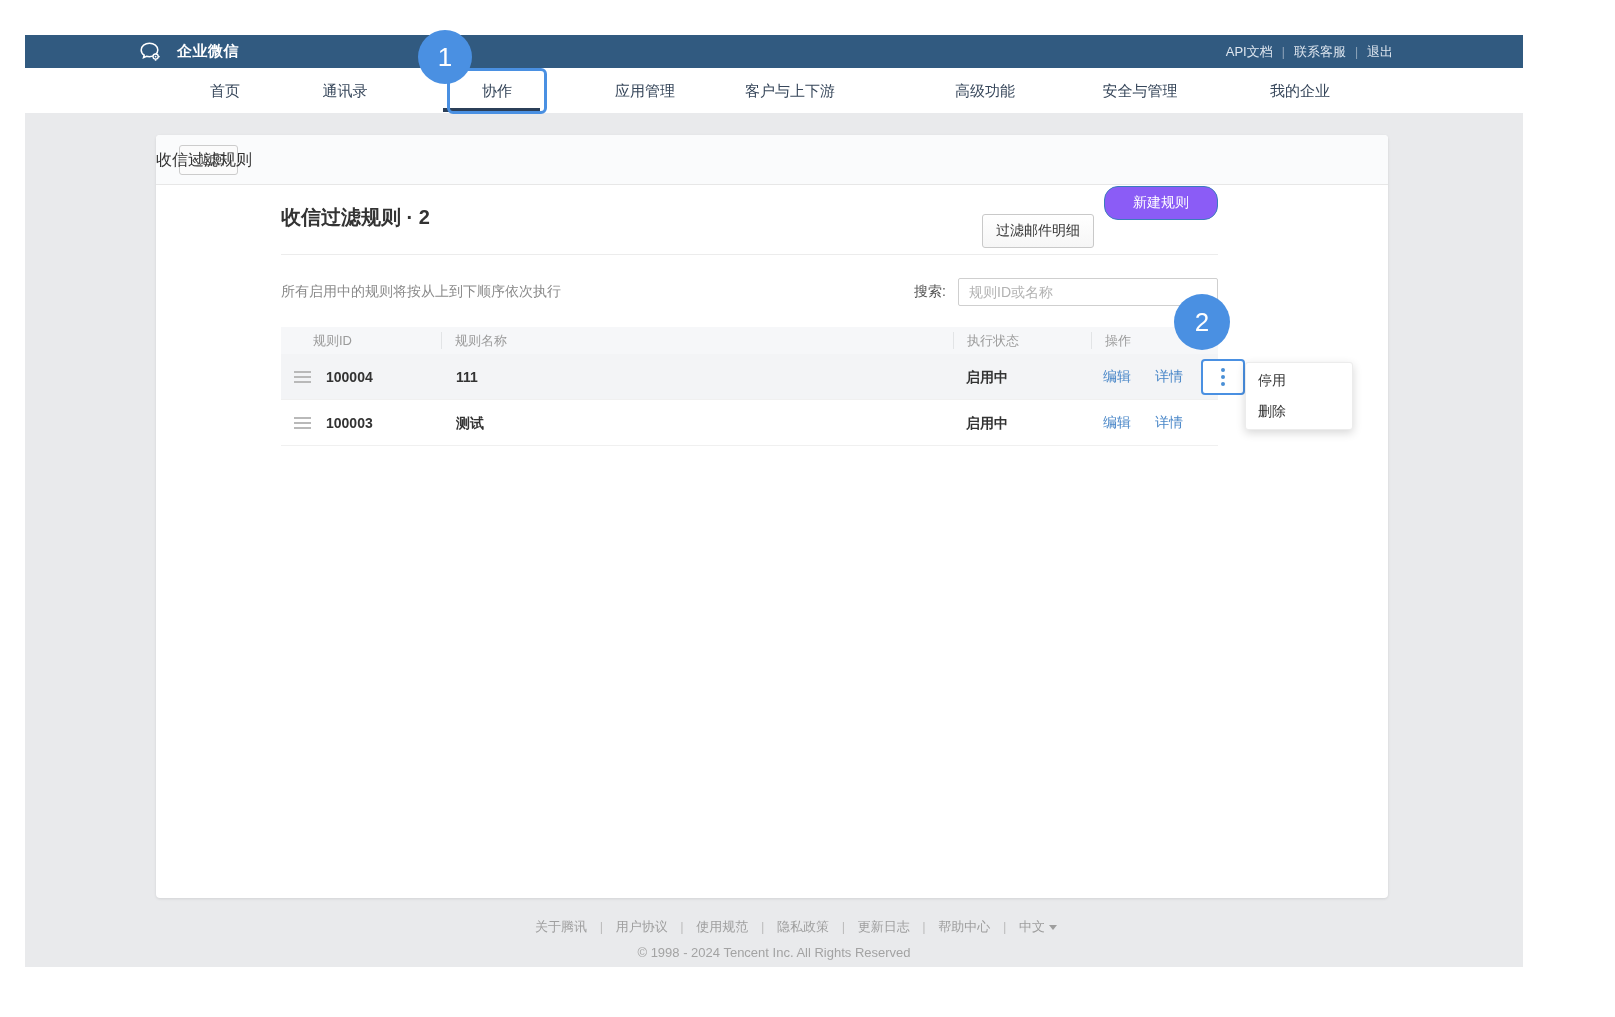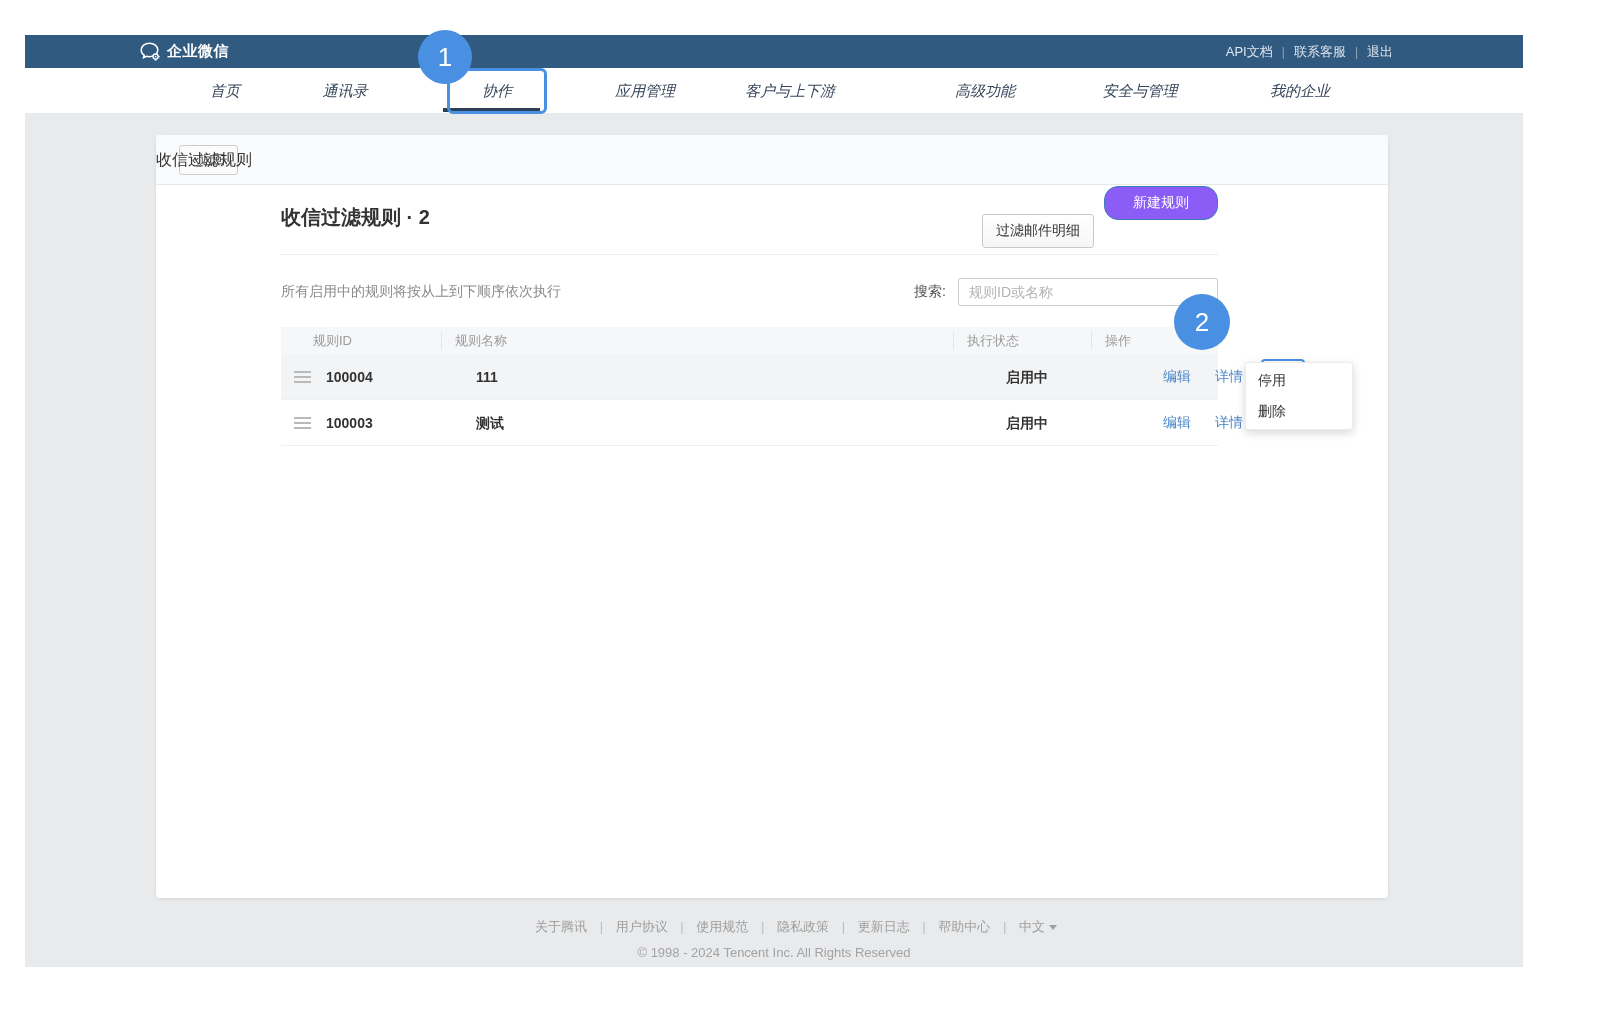--- a/index.html
+++ b/index.html
@@ -3,31 +3,31 @@
 <meta charset="utf-8">
 <style>
   * { margin:0; padding:0; box-sizing:border-box; }
   html,body { width:1615px; height:1017px; background:#fff; overflow:hidden;
               font-family:"Liberation Sans","DejaVu Sans",sans-serif; }
   body { position:relative; }
 
   
   .topbar { position:absolute; left:25px; top:35px; width:1498px; height:33px;
             background:#315a80; display:flex; align-items:center; }
-  .logo { position:absolute; left:115px; top:0; height:33px; display:flex; align-items:center; gap:6px; }
+  .logo { position:absolute; left:115px; top:0; height:33px; display:flex; align-items:center; gap:16px; }
   .logo svg { display:block; }
   .logo-text { color:#fff; font-size:15px; font-weight:bold; letter-spacing:.5px; }
   .topbar-links { position:absolute; right:130px; top:0; height:33px; display:flex; align-items:center; }
   .topbar-links a { color:#dde5ee; font-size:13px; text-decoration:none; }
   .topbar-links .sep { color:rgba(255,255,255,.45); font-size:12px; margin:0 9px; }
 
   
   .navbar { position:absolute; left:25px; top:68px; width:1498px; height:45px; background:#fff; }
   .nav-tab { position:absolute; top:0; height:45px; line-height:45px; transform:translateX(-50%);
-             font-size:15px; color:#36465a; cursor:pointer; white-space:nowrap;font-style:italic; }
+             font-size:15px; color:#36465a; cursor:pointer; white-space:nowrap; }
   .nav-underline { position:absolute; left:443px; top:108px; width:97px; height:4px; background:#2b3f58; }
 
   
   .gray-panel { position:absolute; left:25px; top:113px; width:1498px; height:854px; background:#e9eaec; }
 
   
   .card { position:absolute; left:156px; top:135px; width:1232px; height:763px; background:#fff;
           border-radius:4px; box-shadow:0 1px 3px rgba(0,0,0,.10); }
   .card-header { position:relative; height:50px; background:#fafbfc; border-bottom:1px solid #e7e7e7;
                  border-radius:4px 4px 0 0; }
@@ -56,21 +56,21 @@
   .search-input::placeholder { color:#b3b3b3; }
 
   
   .rules-table { margin-top:21px; width:937px; }
   .t-head { display:grid; grid-template-columns:160px 512px 138px 127px; height:27px;
             background:#f6f7f9; align-items:center; }
   .t-head .th { font-size:13px; color:#9b9b9b; white-space:nowrap; }
   .t-head .th1 { padding-left:32px; }
   .t-head .th2, .t-head .th3, .t-head .th4 { padding-left:13px; border-left:1px solid #e2e4e6; height:17px; line-height:17px; }
   .t-row { display:grid; grid-template-columns:160px 512px 138px 127px; height:46px;
-           align-items:center; border-bottom:1px solid #f0f0f0;gap:20px; }
+           align-items:center; border-bottom:1px solid #f0f0f0; }
   .t-row.row-hl { background:#f3f4f6; }
   .cell-id { padding-left:13px; display:flex; align-items:center; gap:15px; }
   .drag-handle { width:17px; height:12px; cursor:grab;
                  background:repeating-linear-gradient(#b9b9b9 0 2px, transparent 2px 5px); }
   .id-text, .name-text, .status-text { font-size:14px; font-weight:600; color:#333; }
   .cell-name { padding-left:15px; }
   .cell-status { padding-left:13px; }
   .cell-actions { padding-left:12px; display:flex; align-items:center; position:relative; height:46px; }
   .action-link { font-size:14px; color:#4a87c8; text-decoration:none; cursor:pointer; }
   .action-link + .action-link { margin-left:24px; }

